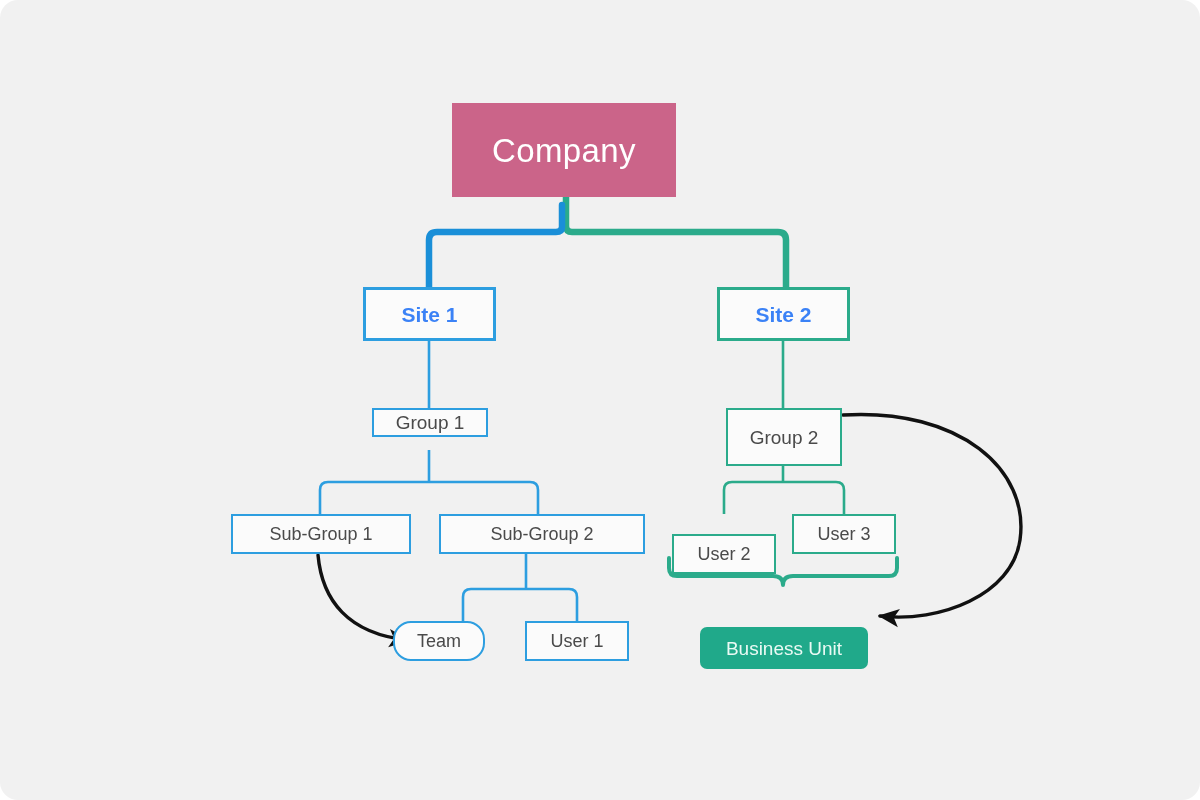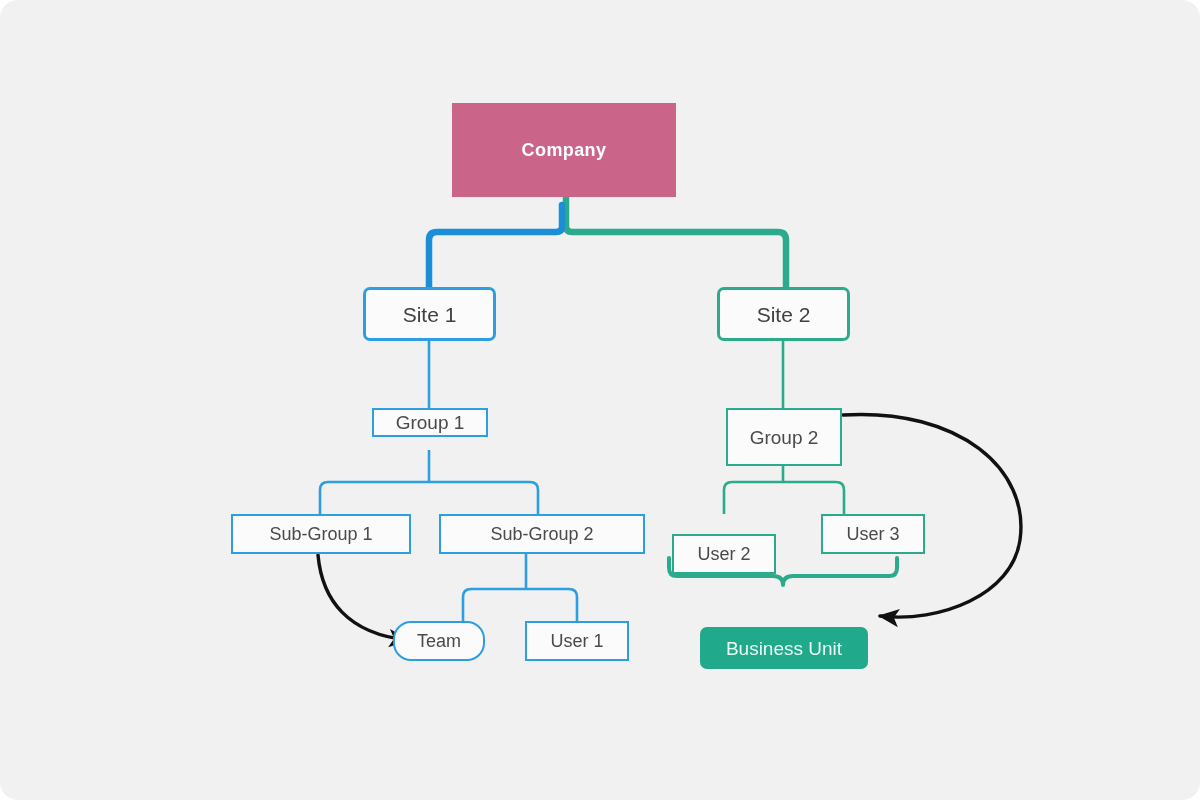--- a/index.html
+++ b/index.html
@@ -35,30 +35,29 @@
     line-height: 1;
   }
   .node-outline {
     background: #fbfbfb;
     border-style: solid;
   }
   .node-filled {
     border: none;
   }
   .lvl-root {
-    font-size: 18px;
-    font-weight: bold;
+    font-size: 33px;
+    font-weight: normal;
     letter-spacing: 0.4px;
     color: #ffffff;
   }
   .lvl-site {
     font-size: 21px;
-    font-weight: normal;
-    color: #404040;
-    border-radius: 7px;
+    font-weight: bold;
+    color: #3b82f6;
   }
   .lvl-mid {
     font-size: 19px;
     font-weight: normal;
     color: #4a4a4a;
   }
   .lvl-leaf {
     font-size: 18px;
     font-weight: normal;
     color: #4a4a4a;
@@ -126,21 +125,21 @@
   </div>
 
   <div class="node node-outline lvl-leaf" style="left:439px; top:514px; width:206px; height:40px; border-color:#2d9ee0; border-width:2px;">
     <span>Sub-Group 2</span>
   </div>
 
   <div class="node node-outline lvl-leaf" style="left:672px; top:534px; width:104px; height:40px; border-color:#2bab8b; border-width:2px;">
     <span>User 2</span>
   </div>
 
-  <div class="node node-outline lvl-leaf" style="left:821px; top:514px; width:104px; height:40px; border-color:#2bab8b; border-width:2px;">
+  <div class="node node-outline lvl-leaf" style="left:792px; top:514px; width:104px; height:40px; border-color:#2bab8b; border-width:2px;">
     <span>User 3</span>
   </div>
 
   <div class="node node-outline lvl-leaf" style="left:393px; top:621px; width:92px; height:40px; border-color:#2d9ee0; border-width:2px;border-radius:18px;">
     <span>Team</span>
   </div>
 
   <div class="node node-outline lvl-leaf" style="left:525px; top:621px; width:104px; height:40px; border-color:#2d9ee0; border-width:2px;">
     <span>User 1</span>
   </div>

